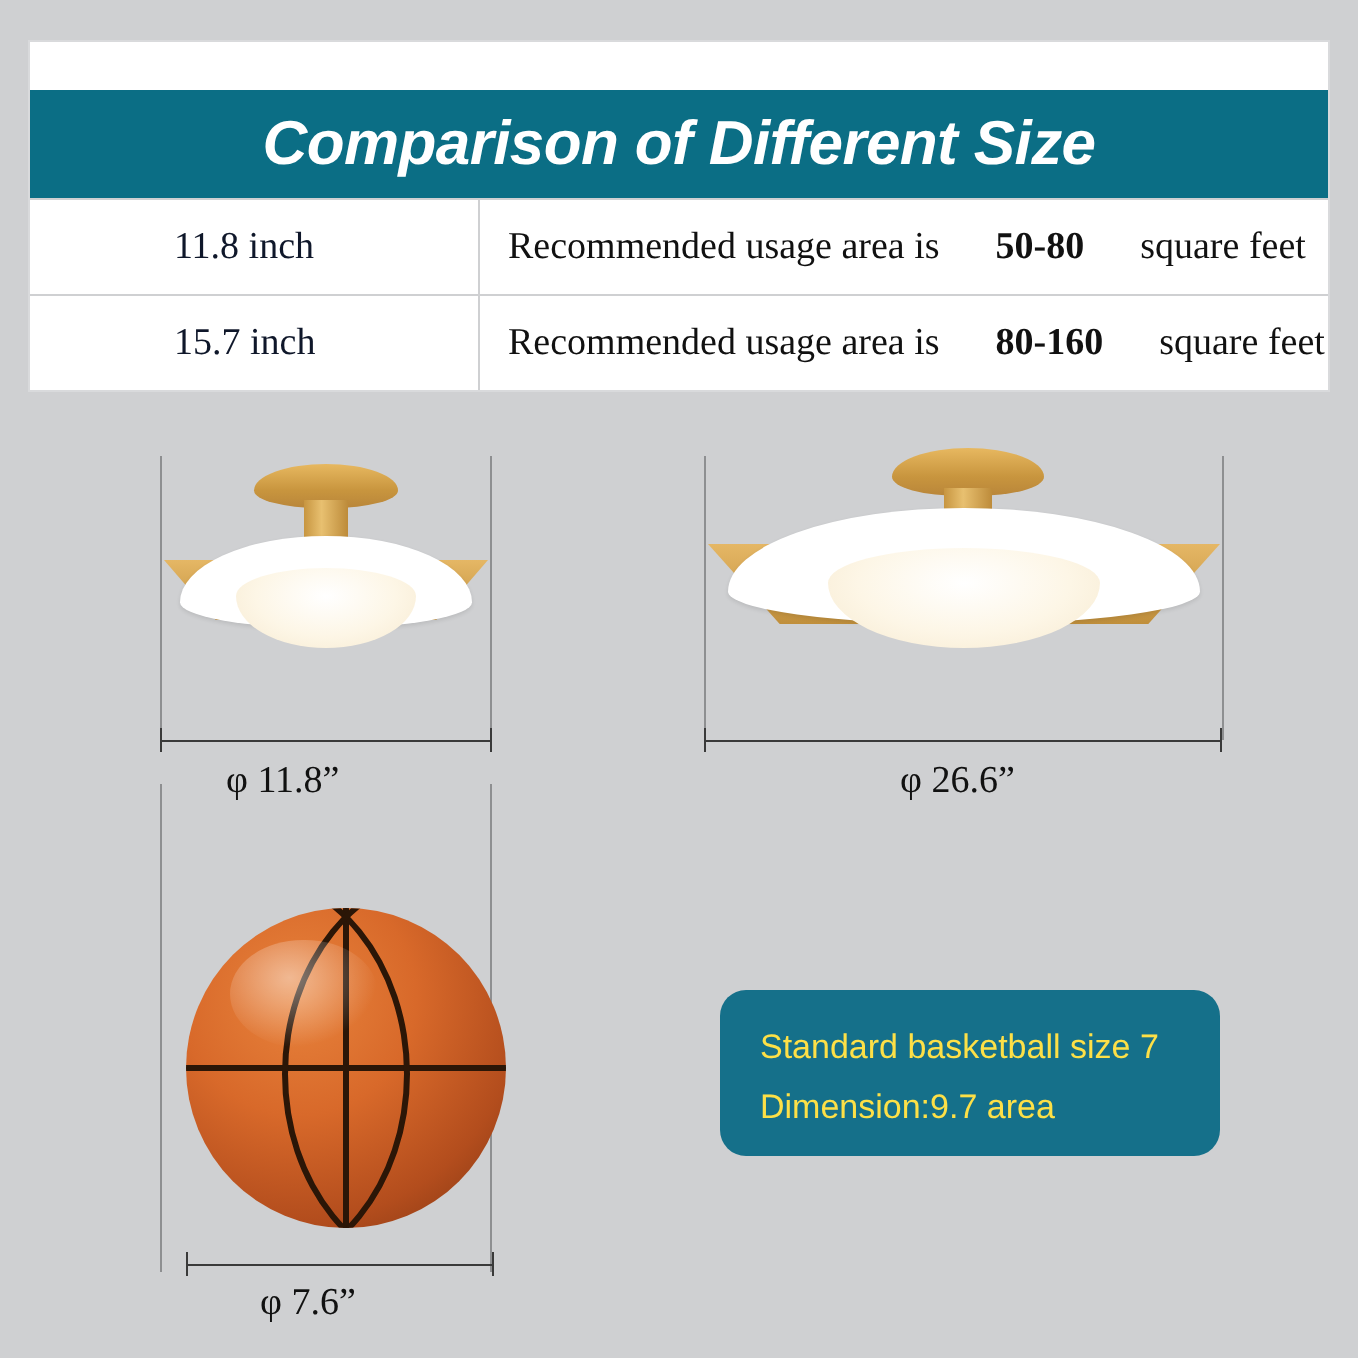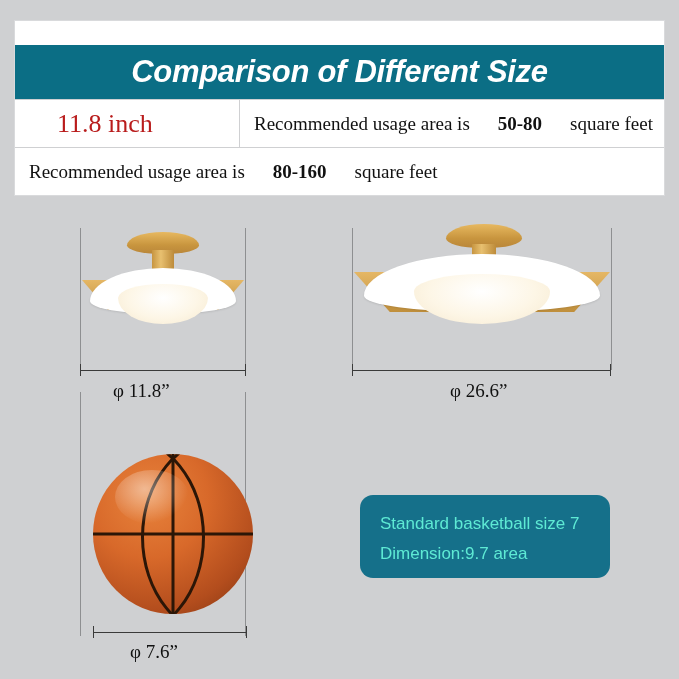--- a/index.html
+++ b/index.html
@@ -34,24 +34,24 @@
   }
   .trow{
     display:flex;
     border-top:1px solid #cfd0d2;
     height:47px;
   }
   .tcell-left{
     width:225px;
     flex:0 0 225px;
     display:flex;align-items:center;
-    padding-left:42px;
-    box-sizing:border-box;
-    font-size:26px;
-    color:#b91c1c;
+    padding-left:72px;
+    box-sizing:border-box;
+    font-size:19px;
+    color:#0f172a;
     border-right:1px solid #cfd0d2;
   }
   .tcell-right{
     flex:1;
     display:flex;align-items:center;
     padding-left:14px;
     box-sizing:border-box;
     font-size:19px;
     color:#111;
     gap:28px;
@@ -128,21 +128,21 @@
     position:absolute;left:14%;top:10%;width:46%;height:34%;
     background:radial-gradient(ellipse at 40% 35%, rgba(255,255,255,.45), rgba(255,255,255,0) 70%);
     border-radius:50%;
   }
 
   
   .callout{
     position:absolute;
     background:#15708a;
     border-radius:13px;
-    color:#5eead4;
+    color:#fde047;
     font-family:"Liberation Sans", sans-serif;
     font-size:17px;
     line-height:1.75;
     padding:14px 20px;
     box-sizing:border-box;
   }
 </style>
 </head>
 <body>
 
@@ -152,20 +152,21 @@
   <div class="trow">
     <div class="tcell-left">11.8 inch</div>
     <div class="tcell-right">
       <span>Recommended usage area is </span>
         <b>50-80</b>
         <span> square feet</span>
     </div>
   </div>
 
   <div class="trow">
+    <div class="tcell-left">15.7 inch</div>
     <div class="tcell-right">
       <span>Recommended usage area is </span>
         <b>80-160</b>
         <span> square feet</span>
     </div>
   </div>
 </div>
 
 <div class="stage">
 

